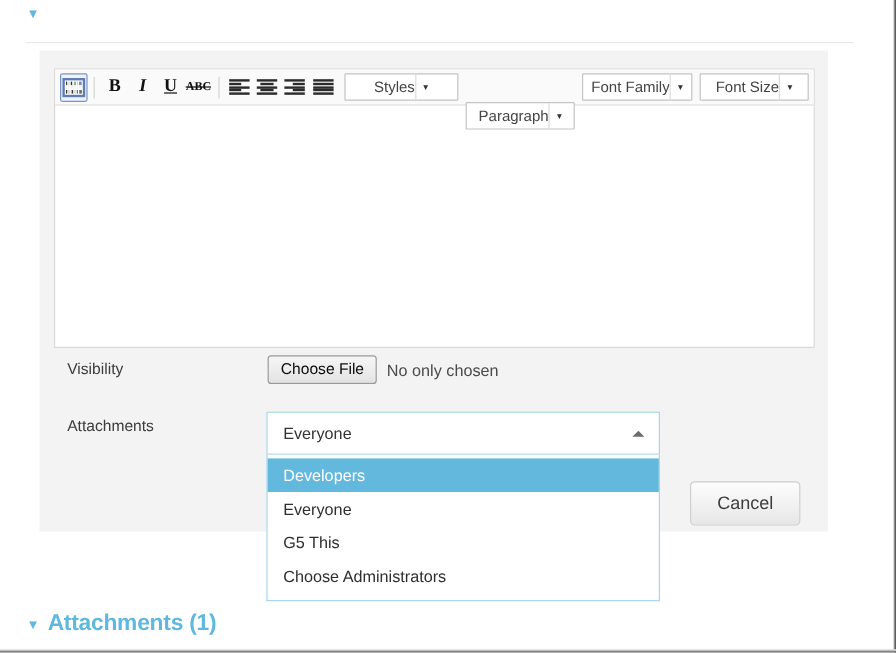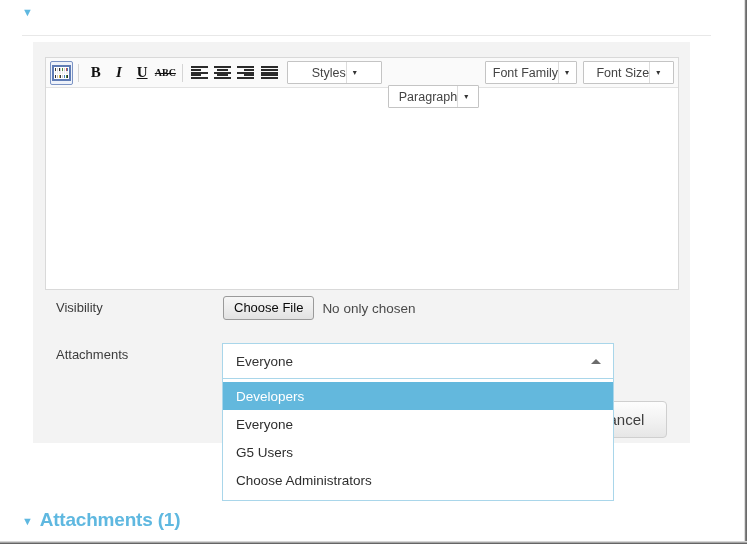--- a/index.html
+++ b/index.html
@@ -238,21 +238,21 @@
     align-items: center;
     justify-content: center;
     z-index: 10;
   }
 
   
   .combo {
     position: absolute;
     left: 222px;
     top: 343px;
-    width: 392px;
+    width: 328px;
     z-index: 30;
   }
   .combo-field {
     height: 36px;
     box-sizing: border-box;
     border: 1px solid #a9d6ea;
     background: #ffffff;
     display: flex;
     align-items: center;
     justify-content: space-between;
@@ -420,21 +420,21 @@
 <div class="row-label" id="lbl-visibility">Attachments</div>
 
 <div class="combo">
   <div class="combo-field">
     <span>Everyone</span>
     <span class="combo-caret"></span>
   </div>
   <div class="combo-list">
     <div class="combo-opt selected">Developers</div>
     <div class="combo-opt">Everyone</div>
-    <div class="combo-opt">G5 Users</div>
+    <div class="combo-opt">G5 This</div>
     <div class="combo-opt">Choose Administrators</div>
   </div>
 </div>
 
 <div class="section-header" id="attachments-header">
   <span class="caret">▼</span>
   <span>Attachments (1)</span>
 </div>
 
 <div class="frame-right-edge"></div>

